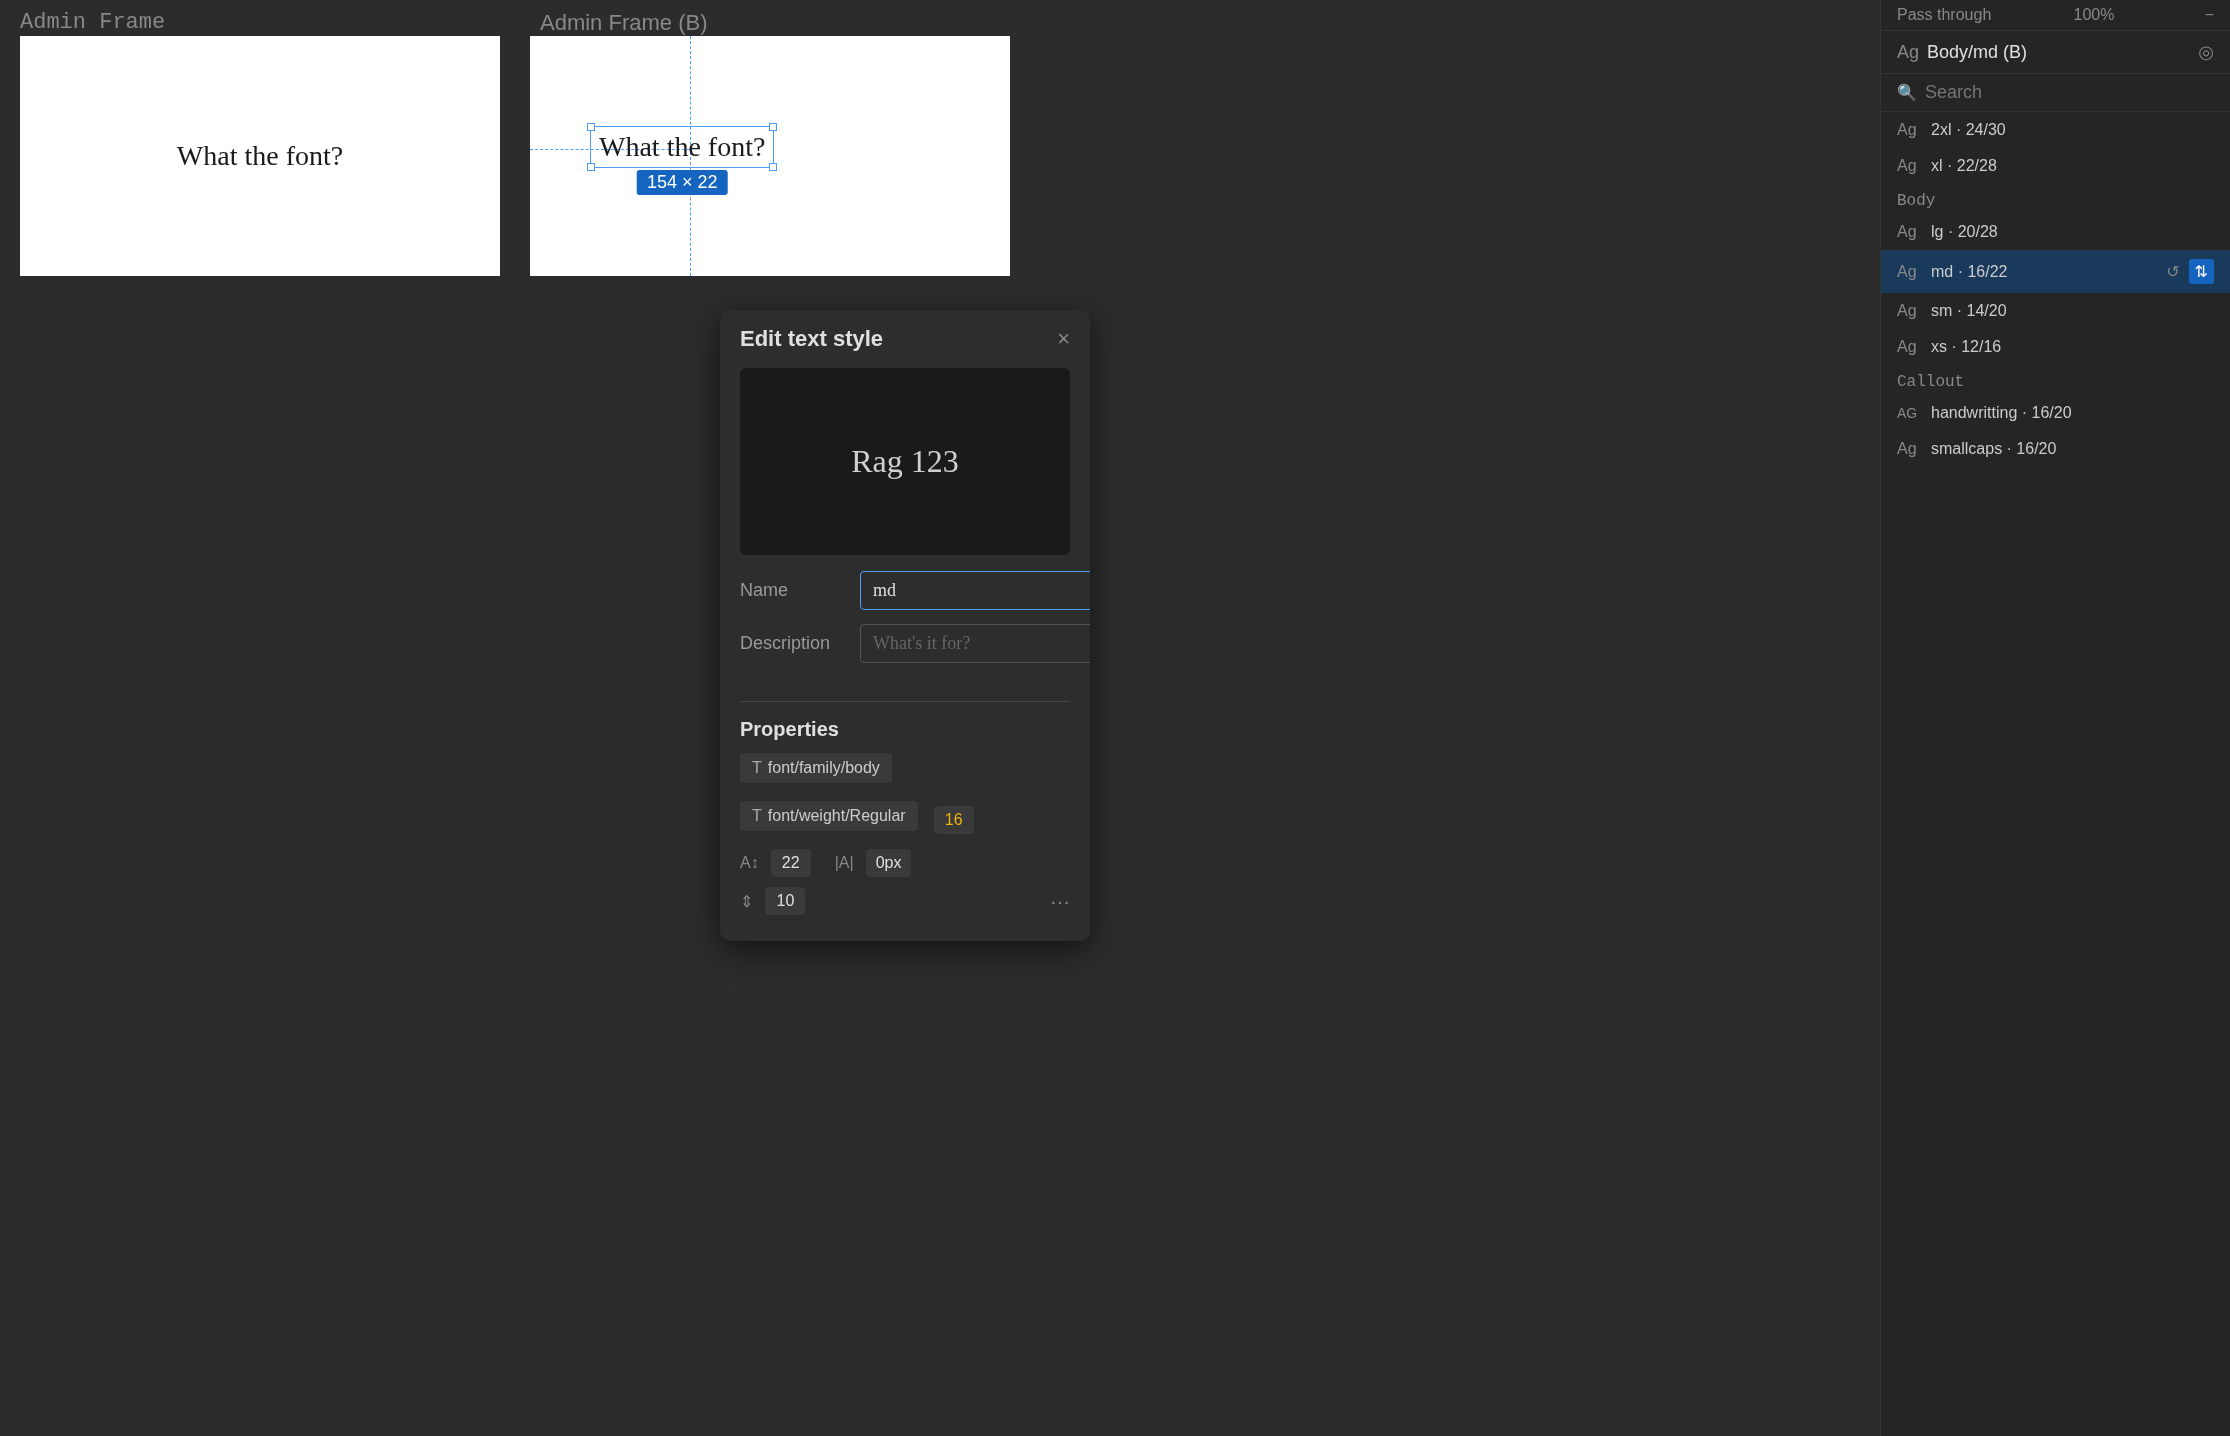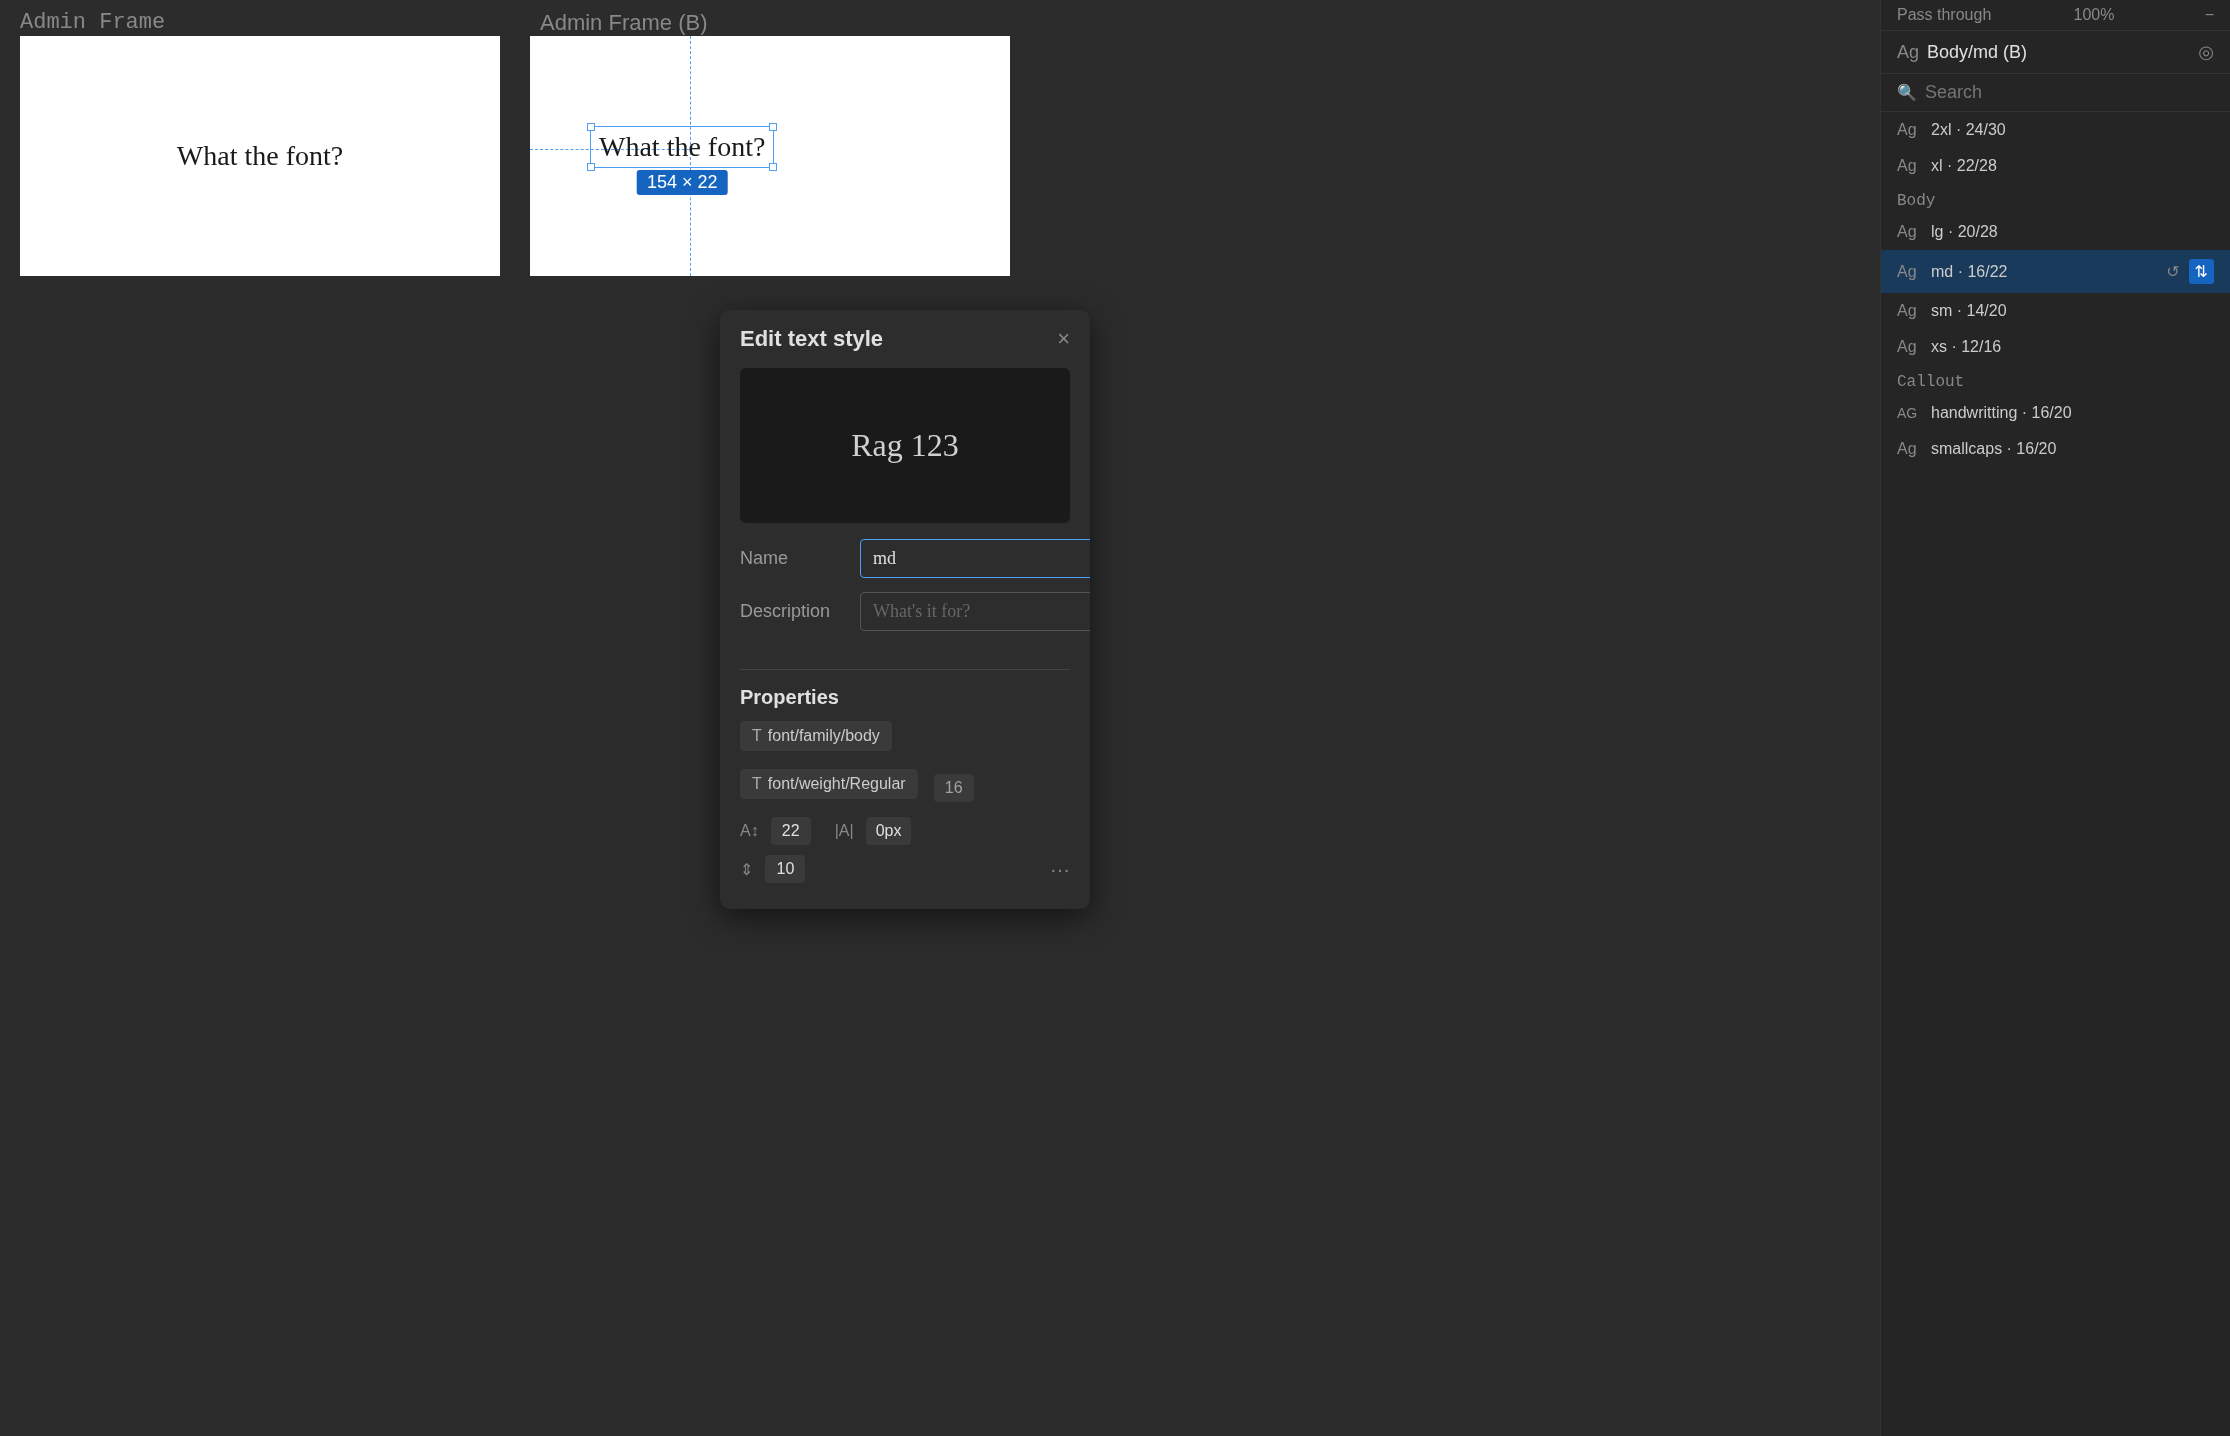--- a/index.html
+++ b/index.html
@@ -162,21 +162,21 @@
     .modal-close {
       color: #888;
       font-size: 22px;
       cursor: pointer;
       background: none;
       border: none;
     }
 
     .modal-preview {
       background: #1a1a1a;
-      height: 155px;
+      height: 187px;
       display: flex;
       align-items: center;
       justify-content: center;
       margin: 0 20px;
       border-radius: 6px;
     }
 
     .modal-preview-text {
       font-size: 32px;
       color: #d0d0d0;
@@ -260,21 +260,21 @@
       display: flex;
       align-items: center;
       margin-bottom: 10px;
       gap: 8px;
     }
 
     .prop-badge {
       background: #3a3a3a;
       border-radius: 4px;
       padding: 5px 10px;
-      color: #a3a3a3;
+      color: #eab308;
       font-size: 16px;
       min-width: 40px;
       text-align: center;
     }
 
     .prop-number {
       background: #3a3a3a;
       border-radius: 4px;
       padding: 5px 10px;
       color: #e0e0e0;

